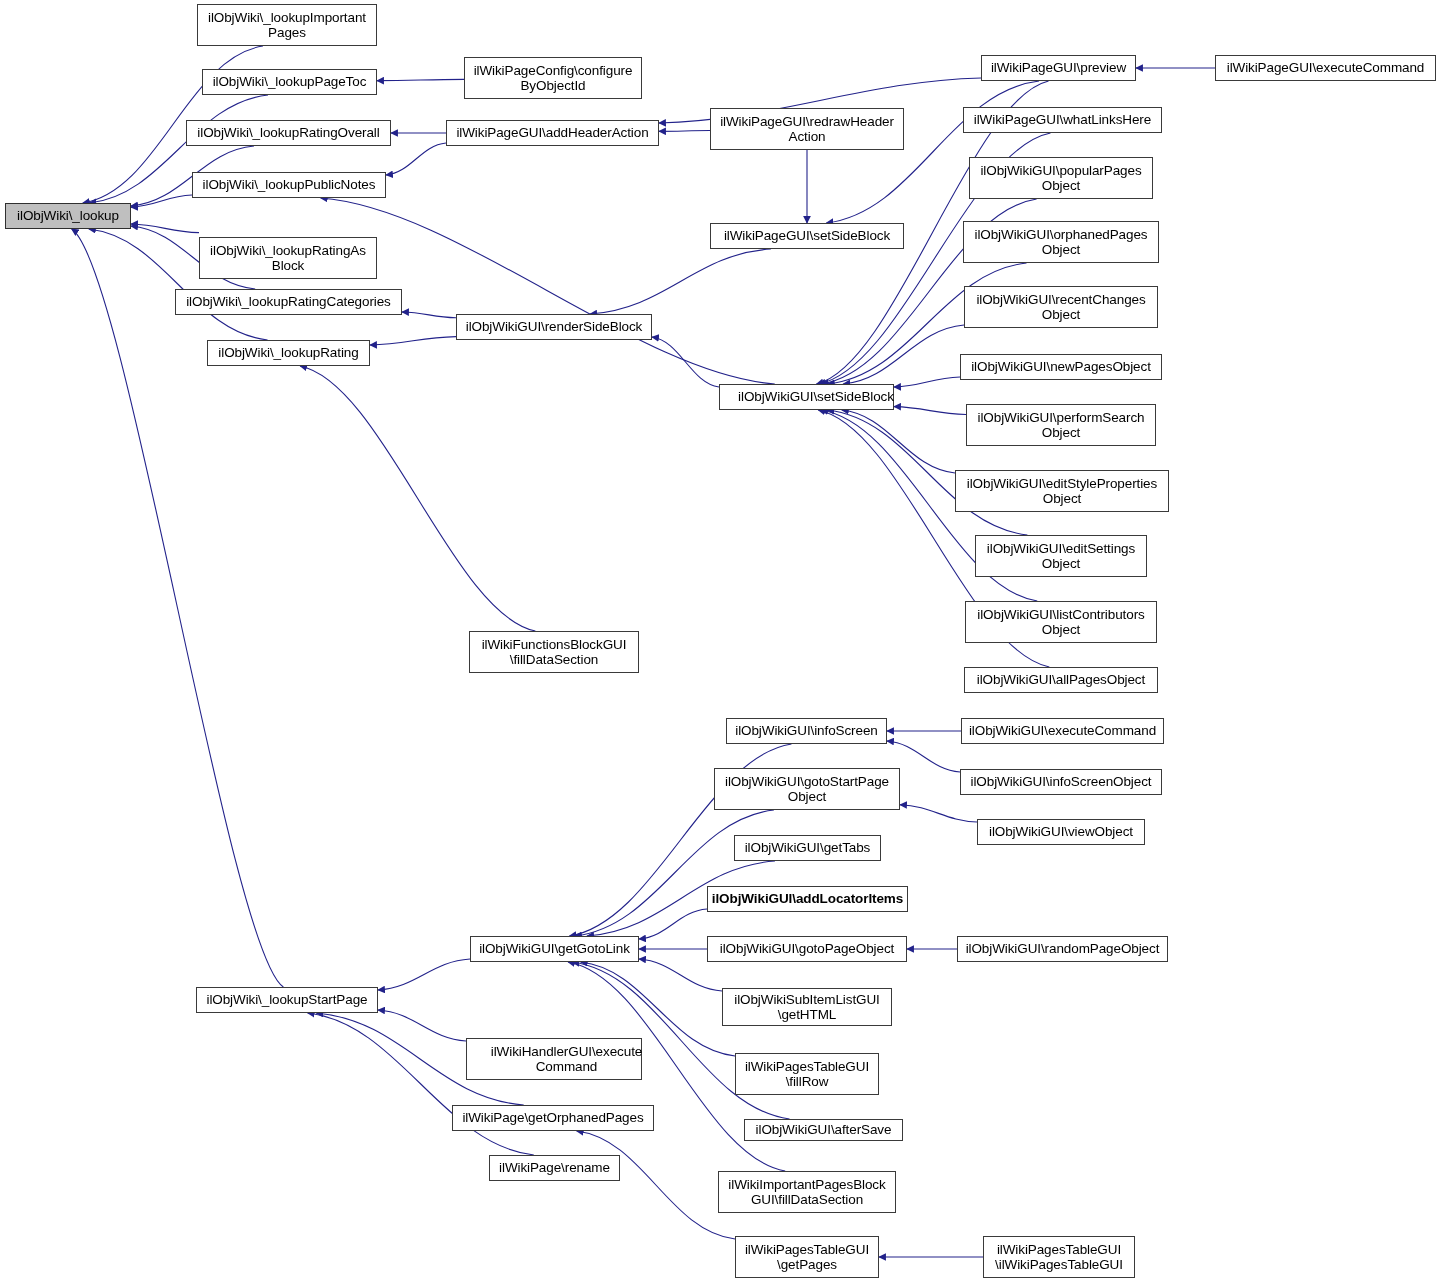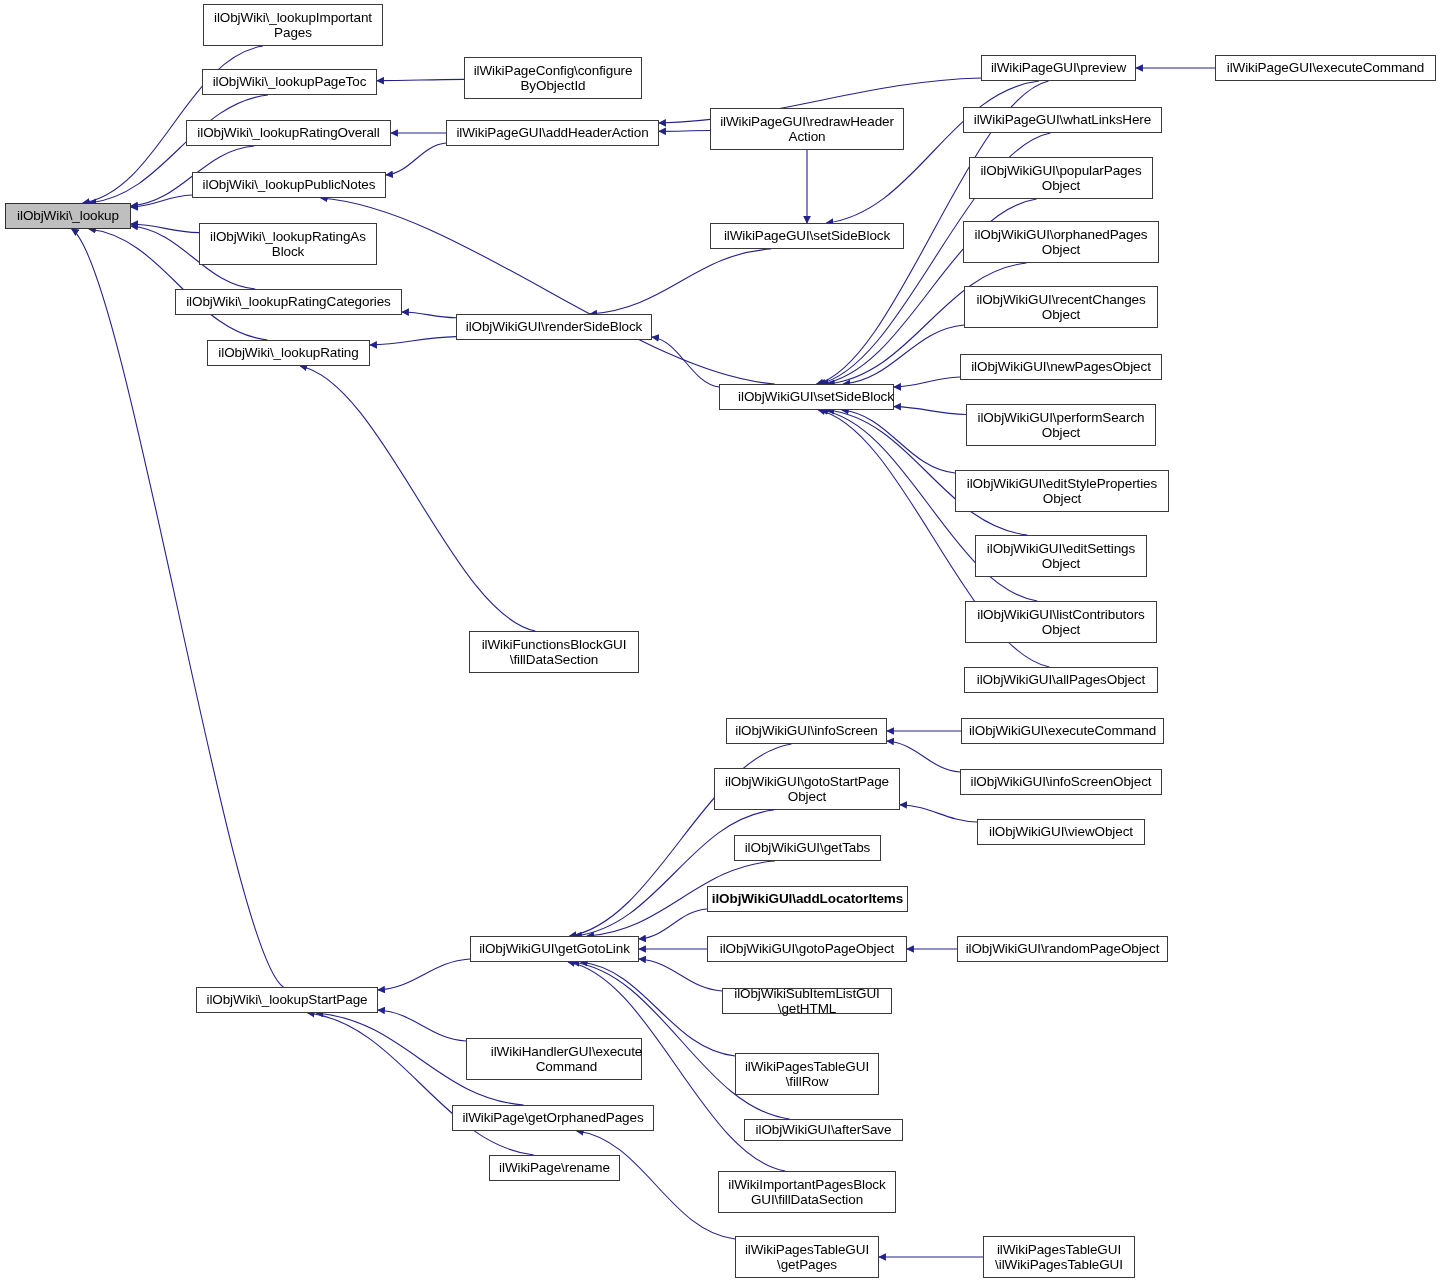--- a/index.html
+++ b/index.html
@@ -83,26 +83,26 @@
       <path d="M 785.179012345679 1171 C 702.8563872050952 1156.739439114261, 650.3308555932587 976.2605608857391, 568.0082304526749 962" fill="none" stroke="#22228a" stroke-width="1.1" marker-end="url(#ah)"></path>
       <path d="M 470 959 C 431.36 961.3436, 416.64 987.6564, 378 990" fill="none" stroke="#22228a" stroke-width="1.1" marker-end="url(#ah)"></path>
       <path d="M 466 1041 C 429.04 1038.6564, 414.96 1012.3436, 378 1010" fill="none" stroke="#22228a" stroke-width="1.1" marker-end="url(#ah)"></path>
       <path d="M 523.6949152542372 1105 C 436.5911864406779 1098.0448, 403.408813559322 1019.9552, 316.3050847457627 1013" fill="none" stroke="#22228a" stroke-width="1.1" marker-end="url(#ah)"></path>
       <path d="M 533.8005952380952 1155 C 442.2919658588724 1144.6552487759711, 399.20803414112754 1023.3447512240288, 307.69940476190476 1013" fill="none" stroke="#22228a" stroke-width="1.1" marker-end="url(#ah)"></path>
       <path d="M 735 1239 C 668.5372661870504 1230.8352, 643.2181294964029 1139.1648, 576.7553956834532 1131" fill="none" stroke="#22228a" stroke-width="1.1" marker-end="url(#ah)"></path>
       <path d="M 983 1257 C 939.32 1257, 922.68 1257, 879 1257" fill="none" stroke="#22228a" stroke-width="1.1" marker-end="url(#ah)"></path>
     </svg>
   <div id="nodes">
       <div class="node root" style="left: 5px; top: 203px; width: 126px; height: 26px;">ilObjWiki\_lookup</div>
-      <div class="node" style="left: 203px; top: 4px; width: 180px; height: 42px;">ilObjWiki\_lookupImportant
+      <div class="node" style="left: 197px; top: 4px; width: 180px; height: 42px;">ilObjWiki\_lookupImportant
 Pages</div>
       <div class="node" style="left: 202px; top: 69px; width: 175px; height: 26px;">ilObjWiki\_lookupPageToc</div>
       <div class="node" style="left: 186px; top: 120px; width: 205px; height: 26px;">ilObjWiki\_lookupRatingOverall</div>
       <div class="node" style="left: 192px; top: 172px; width: 194px; height: 26px;">ilObjWiki\_lookupPublicNotes</div>
-      <div class="node" style="left: 199px; top: 223px; width: 178px; height: 42px;">ilObjWiki\_lookupRatingAs
+      <div class="node" style="left: 199px; top: 237px; width: 178px; height: 42px;">ilObjWiki\_lookupRatingAs
 Block</div>
       <div class="node" style="left: 175px; top: 289px; width: 227px; height: 26px;">ilObjWiki\_lookupRatingCategories</div>
       <div class="node" style="left: 207px; top: 340px; width: 163px; height: 26px;">ilObjWiki\_lookupRating</div>
       <div class="node" style="left: 196px; top: 987px; width: 182px; height: 26px;">ilObjWiki\_lookupStartPage</div>
       <div class="node" style="left: 464px; top: 57px; width: 178px; height: 42px;">ilWikiPageConfig\configure
 ByObjectId</div>
       <div class="node" style="left: 446px; top: 120px; width: 213px; height: 26px;">ilWikiPageGUI\addHeaderAction</div>
       <div class="node" style="left: 710px; top: 108px; width: 194px; height: 42px;">ilWikiPageGUI\redrawHeader
 Action</div>
       <div class="node" style="left: 981px; top: 55px; width: 155px; height: 26px;">ilWikiPageGUI\preview</div>
@@ -133,21 +133,21 @@
       <div class="node" style="left: 961px; top: 718px; width: 203px; height: 26px;">ilObjWikiGUI\executeCommand</div>
       <div class="node" style="left: 714px; top: 768px; width: 186px; height: 42px;">ilObjWikiGUI\gotoStartPage
 Object</div>
       <div class="node" style="left: 960px; top: 769px; width: 202px; height: 26px;">ilObjWikiGUI\infoScreenObject</div>
       <div class="node" style="left: 734px; top: 835px; width: 147px; height: 26px;">ilObjWikiGUI\getTabs</div>
       <div class="node" style="left: 977px; top: 819px; width: 168px; height: 26px;">ilObjWikiGUI\viewObject</div>
       <div class="node" style="left: 707px; top: 886px; width: 201px; height: 26px; font-weight: bold;">ilObjWikiGUI\addLocatorItems</div>
       <div class="node" style="left: 470px; top: 936px; width: 169px; height: 26px;">ilObjWikiGUI\getGotoLink</div>
       <div class="node" style="left: 707px; top: 936px; width: 200px; height: 26px;">ilObjWikiGUI\gotoPageObject</div>
       <div class="node" style="left: 957px; top: 936px; width: 211px; height: 26px;">ilObjWikiGUI\randomPageObject</div>
-      <div class="node" style="left: 722px; top: 988px; width: 170px; height: 26px;">ilObjWikiSubItemListGUI
+      <div class="node" style="left: 722px; top: 988px; width: 170px; height: 38px;">ilObjWikiSubItemListGUI
 \getHTML</div>
       <div class="node" style="left: 466px; top: 1038px; width: 176px; height: 42px; padding-left: 28px;">ilWikiHandlerGUI\execute
 Command</div>
       <div class="node" style="left: 735px; top: 1053px; width: 144px; height: 42px;">ilWikiPagesTableGUI
 \fillRow</div>
       <div class="node" style="left: 452px; top: 1105px; width: 202px; height: 26px;">ilWikiPage\getOrphanedPages</div>
       <div class="node" style="left: 744px; top: 1119px; width: 159px; height: 22px;">ilObjWikiGUI\afterSave</div>
       <div class="node" style="left: 489px; top: 1155px; width: 131px; height: 26px;">ilWikiPage\rename</div>
       <div class="node" style="left: 718px; top: 1171px; width: 178px; height: 42px;">ilWikiImportantPagesBlock
 GUI\fillDataSection</div>

